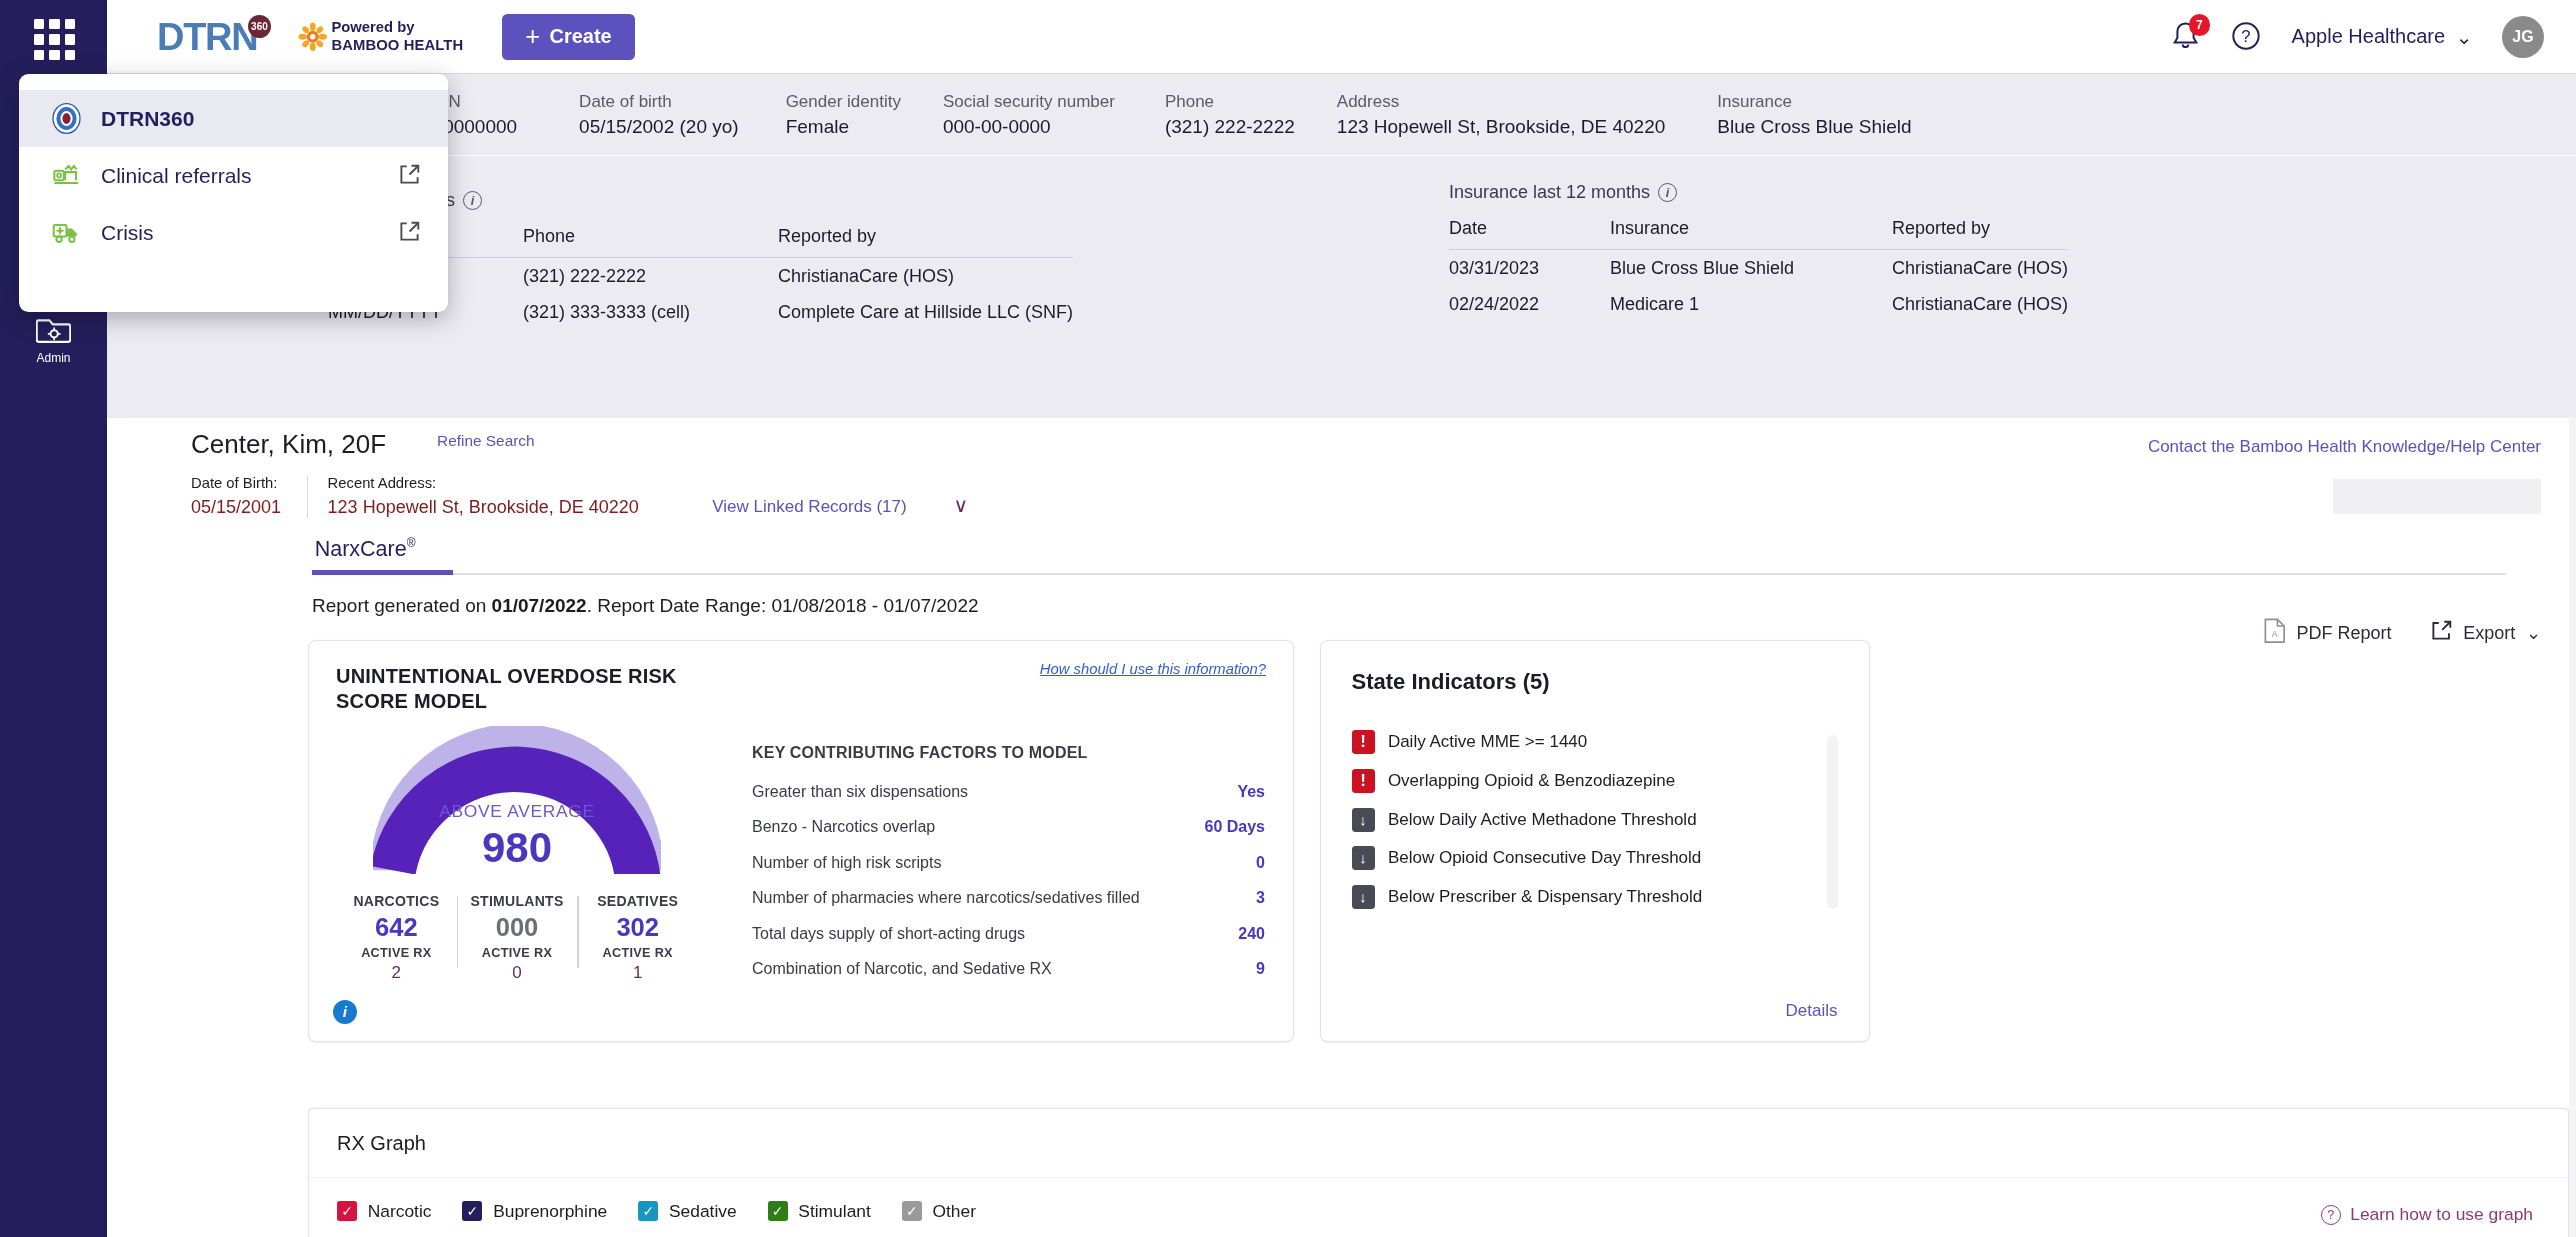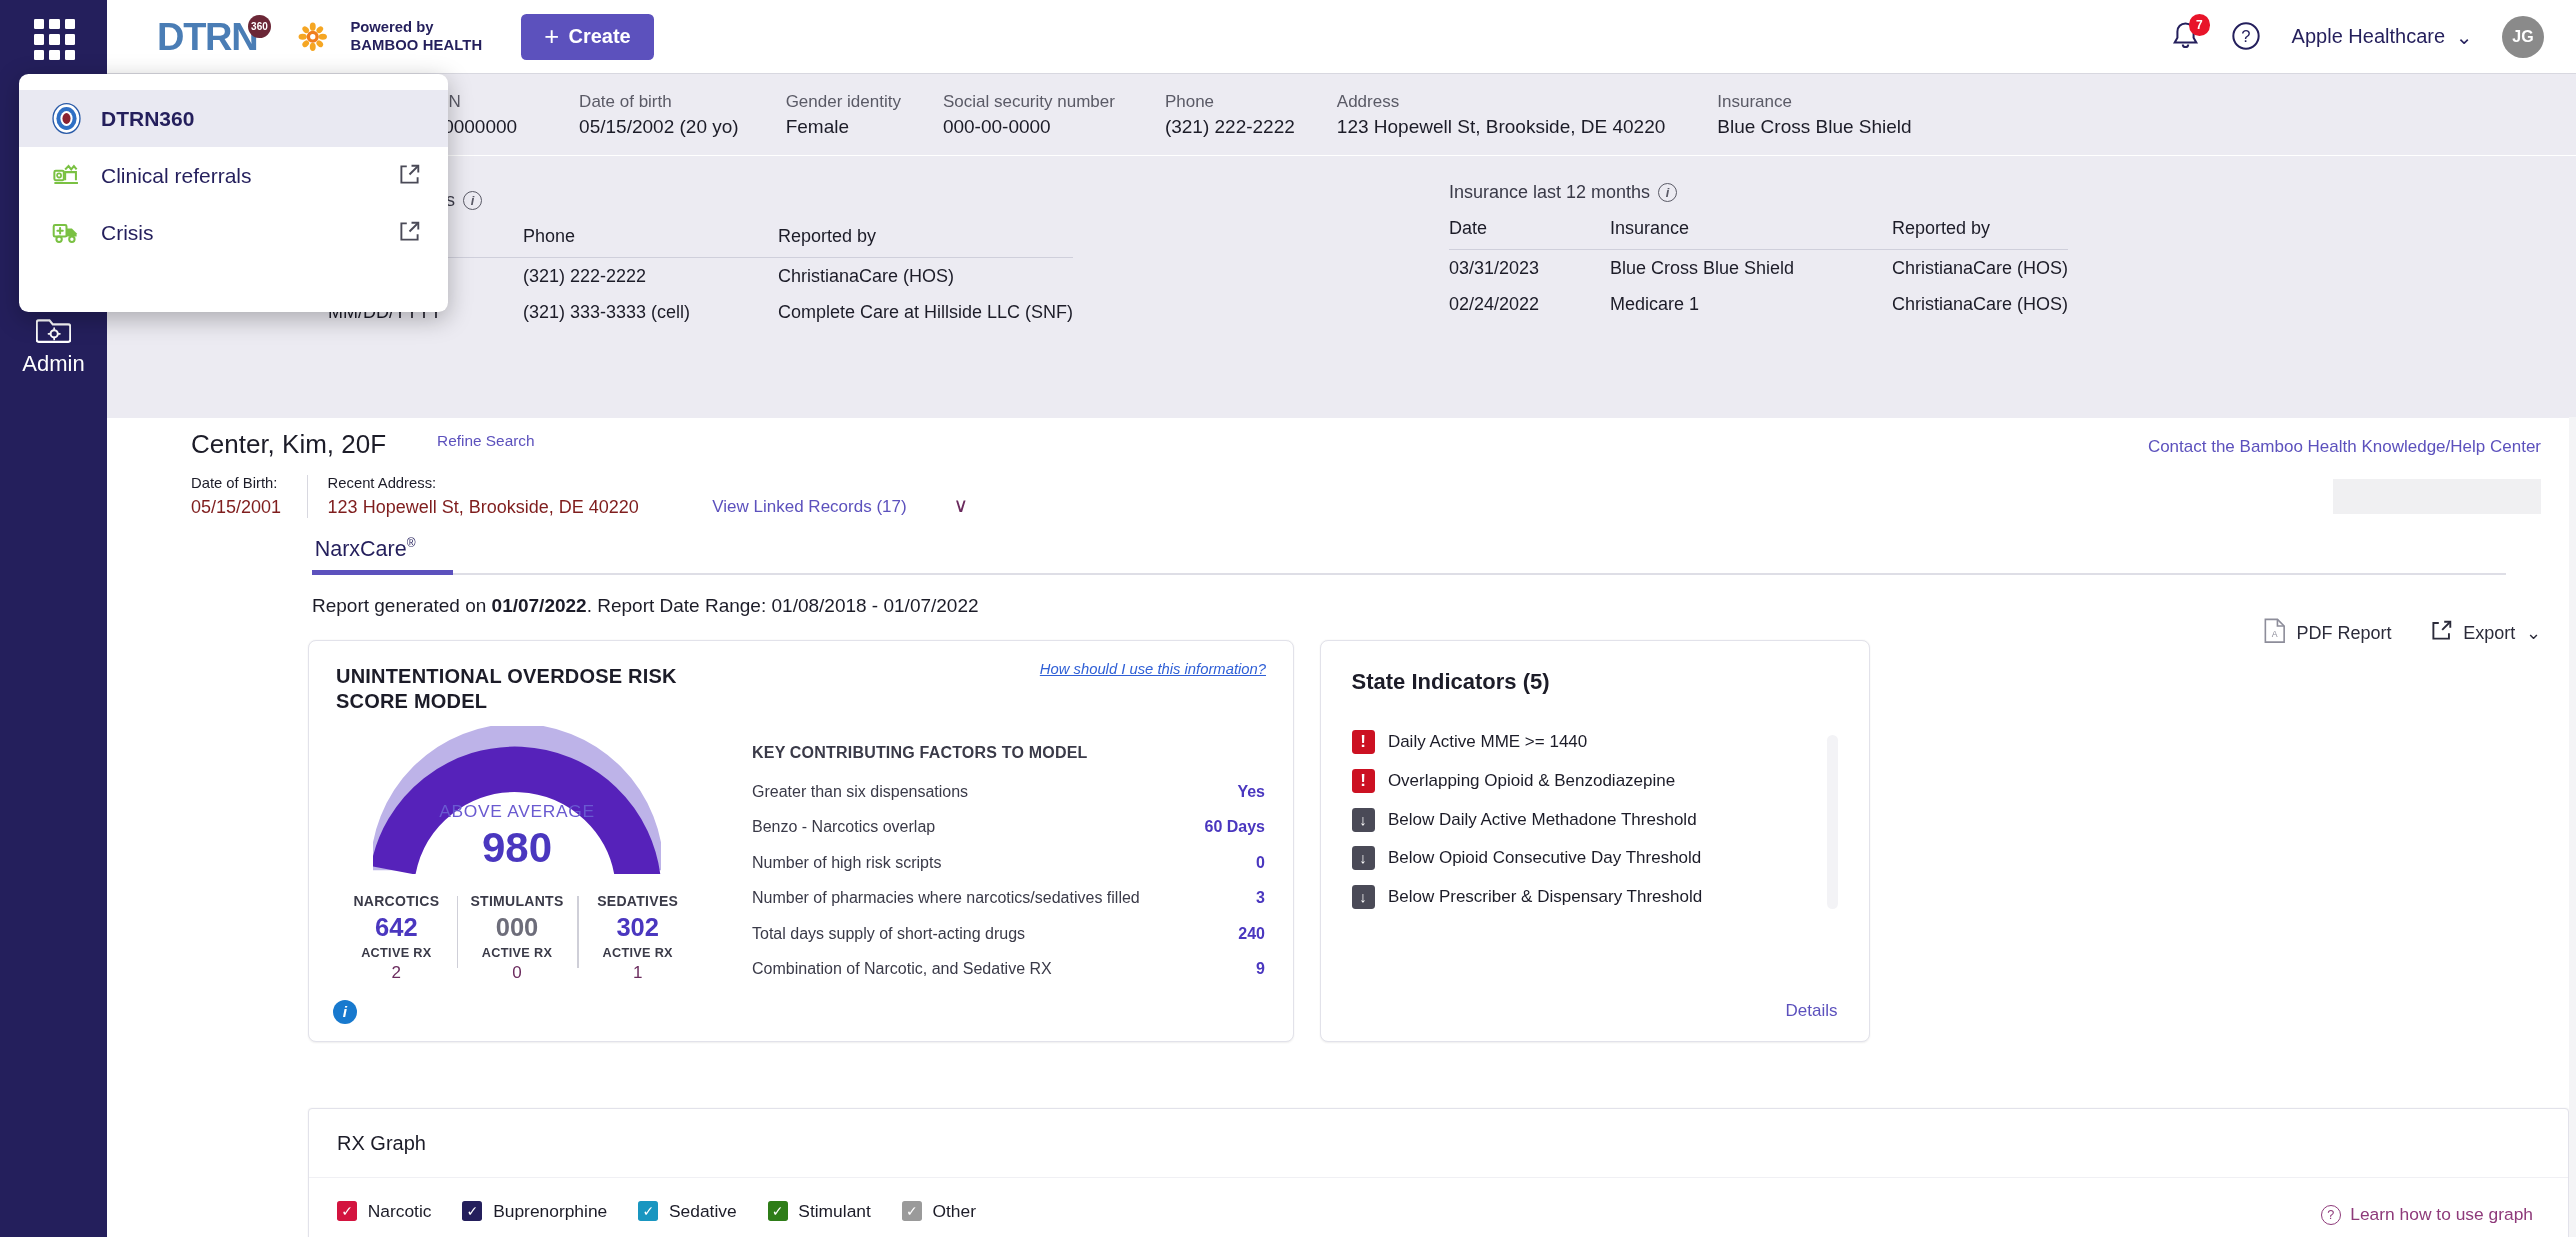--- a/index.html
+++ b/index.html
@@ -19,21 +19,21 @@
   .rail-grid {
     position: absolute; left: 31px; top: 16px;
     width: 47px; height: 47px;
     display: grid; grid-template-columns: repeat(3, 1fr); grid-template-rows: repeat(3, 1fr);
     gap: 4.7px; padding: 2.7px; cursor: pointer;
   }
   .rail-grid i { background: #ffffff; border-radius: 1.3px; display:block; }
   .rail-item {
     position: absolute; left: 0; width: 107px;
     display: flex; flex-direction: column; align-items: center; gap: 6.7px;
-    color: #ffffff; font-size: 22px; cursor: pointer;
+    color: #ffffff; font-size: 12px; cursor: pointer;
   }
   .rail-icon-box { width: 35px; height: 29.5px; position: relative; }
   .rail-icon-box svg { width: 35px; height: 29.5px; }
 
   
   .topbar {
     position: absolute; left: 107px; top: 0; width: 2469px; height: 74px;
     background: #ffffff; border-bottom: 0.7px solid #d8d8e0;
     display: flex; align-items: center; z-index: 10;
   }
@@ -42,21 +42,21 @@
     font-size: 38px; font-weight: 800; color: #4a7db5; letter-spacing: -1.3px;
     font-family: "Liberation Sans", sans-serif; line-height: 1;
   }
   .logo-dtrn .badge360 {
     width: 23px; height: 23px; border-radius: 50%;
     background: #6b2737; color:#fff; font-size: 10px; font-weight:700;
     display:flex; align-items:center; justify-content:center;
     margin-left:-9.4px; margin-top:-2.7px;
   }
   .powered {
-    margin-left: 27px; display: flex; align-items: center; gap: 23px;
+    margin-left: 27px; display: flex; align-items: center; gap: 4px;
   }
   .bamboo-mark { width: 29.5px; height: 29.5px; position: relative; }
   .powered-txt { font-size: 14.8px; font-weight: 700; color: #241f5c; line-height: 1.18; }
   .powered-txt .l2 { letter-spacing: 0.1px; }
 
   .create-btn {
     margin-left: 39px; height: 46px; padding: 0 23px;
     background: #5c51bd; color: #fff; border: none; border-radius: 5.4px;
     font-size: 20px; font-weight: 700; cursor: pointer;
     display: flex; align-items: center; gap: 9.4px;

